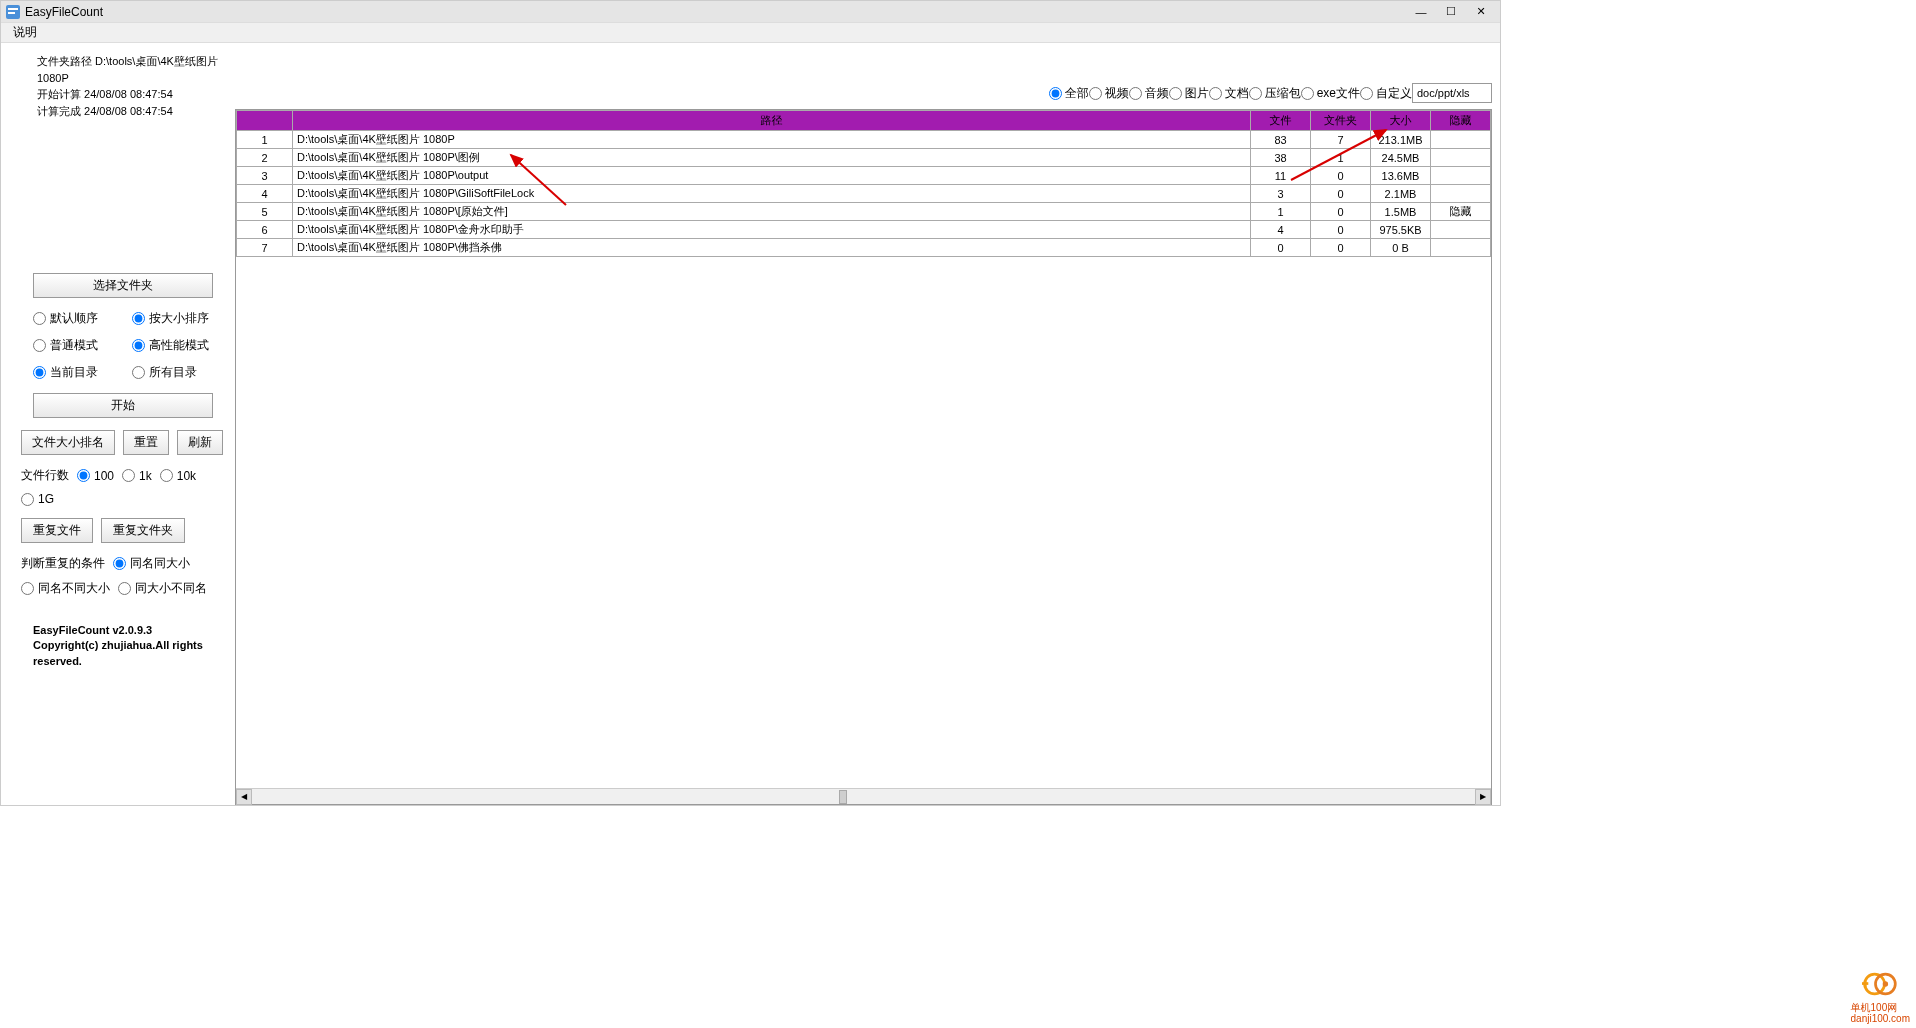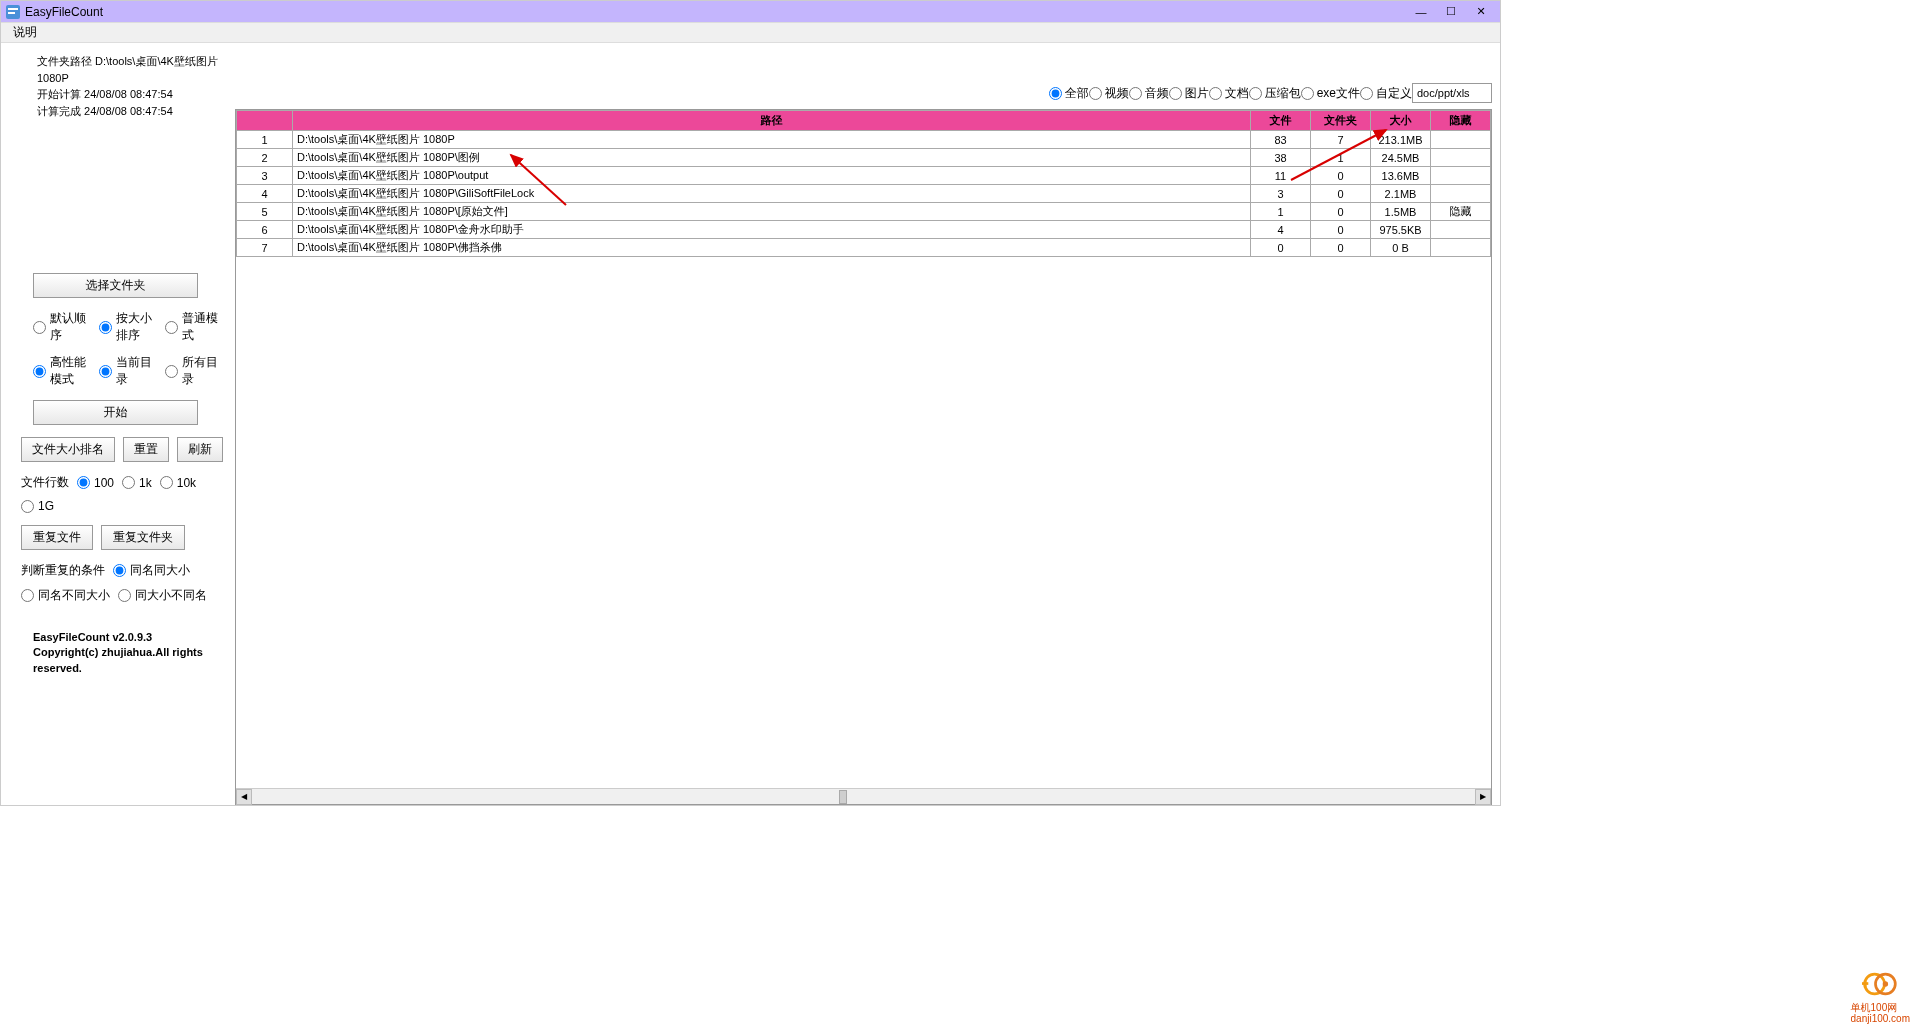--- a/index.html
+++ b/index.html
@@ -1,44 +1,44 @@
 <!DOCTYPE html>
 <html><head>
 <meta charset="utf-8">
 <style>
 * { box-sizing: border-box; margin: 0; padding: 0; font-family: "Microsoft YaHei", Arial, sans-serif; }
 body { background: #fff; font-size: 12px; color: #000; overflow: hidden; }
 .window { width: 1501px; height: 806px; background: #fff; display: flex; flex-direction: column; border: 1px solid #ccc; }
-.titlebar { height: 22px; background: #c4b5fd; display: flex; align-items: center; padding: 0 4px; border-bottom: 1px solid #ddd; }
+.titlebar { height: 22px; background: #e5e5e5; display: flex; align-items: center; padding: 0 4px; border-bottom: 1px solid #ddd; }
 .titlebar .app-icon { width: 16px; height: 16px; margin-right: 4px; display: inline-flex; align-items: center; justify-content: center; }
 .titlebar .title { flex: 1; font-size: 12px; }
 .titlebar .win-controls { display: flex; gap: 0; }
 .titlebar .win-btn { width: 30px; height: 20px; display: flex; align-items: center; justify-content: center; cursor: pointer; font-size: 11px; }
 .menubar { height: 20px; display: flex; align-items: center; padding: 2px 6px; background: #f0f0f0; border-bottom: 1px solid #ddd; }
 .menubar-item { padding: 2px 6px; cursor: pointer; }
 .content { flex: 1; display: flex; }
 .left-panel { width: 230px; padding: 10px 8px; display: flex; flex-direction: column; }
 .status-block { margin: 0 0 14px 28px; line-height: 1.5; font-size: 11px; }
 .l-section { margin-bottom: 12px; }
 .btn { display: inline-flex; align-items: center; justify-content: center; border: 1px solid #999; background: linear-gradient(#fff,#e8e8e8); padding: 3px 10px; font-size: 12px; cursor: pointer; min-height: 22px; }
-.btn-wide { width: 165px; margin-left: 24px; }
+.btn-wide { width: 180px; margin-left: 24px; }
 .btn-sm { min-width: 42px; }
-.radio-grid { display: grid; grid-template-columns: 1fr 1fr 1fr; gap: 10px 8px; margin-left: 24px; }
+.radio-grid { display: grid; grid-template-columns: 1fr 1fr; gap: 10px 8px; margin-left: 24px; }
 .radio-item { display: flex; align-items: center; gap: 4px; font-size: 12px; cursor: pointer; }
 .radio-item input { margin: 0; }
 .label-inline { font-size: 12px; }
 .row-inline { display: flex; align-items: center; gap: 8px; margin-left: 12px; flex-wrap: wrap; }
 .right-panel { flex: 1; display: flex; flex-direction: column; padding: 6px 8px 0 4px; position: relative; }
 .filter-row { display: flex; align-items: center; justify-content: flex-end; margin: 34px 0 6px 0; }
 .filter-item { display: flex; align-items: center; gap: 3px; font-size: 12px; }
 .filter-item input[type=radio] { margin: 0; }
 .text-input { border: 1px solid #999; padding: 2px 4px; font-size: 11px; width: 80px; height: 20px; }
 .table-wrap { flex: 1; border: 1px solid #999; position: relative; display: flex; flex-direction: column; }
 table { border-collapse: collapse; width: 100%; font-size: 11px; }
-th { background: #ec4899; border: 1px solid #aaa; padding: 2px 4px; font-weight: bold; text-align: center; }
+th { background: #a21caf; border: 1px solid #aaa; padding: 2px 4px; font-weight: normal; text-align: center; }
 td { border: 1px solid #aaa; padding: 1px 4px; text-align: center; height: 16px; }
 td.path-cell { text-align: left; }
 .col-rownum { width: 56px; }
 .col-files { width: 60px; }
 .col-folders { width: 60px; }
 .col-size { width: 60px; }
 .col-hidden { width: 60px; }
 .scroll-space { flex: 1; }
 .h-scrollbar { height: 16px; background: #f0f0f0; border-top: 1px solid #ccc; display: flex; align-items: center; position: relative; }
 .h-scrollbar .ar { width: 16px; height: 16px; background: #e0e0e0; border: 1px solid #bbb; display: flex; align-items: center; justify-content: center; font-size: 8px; }

